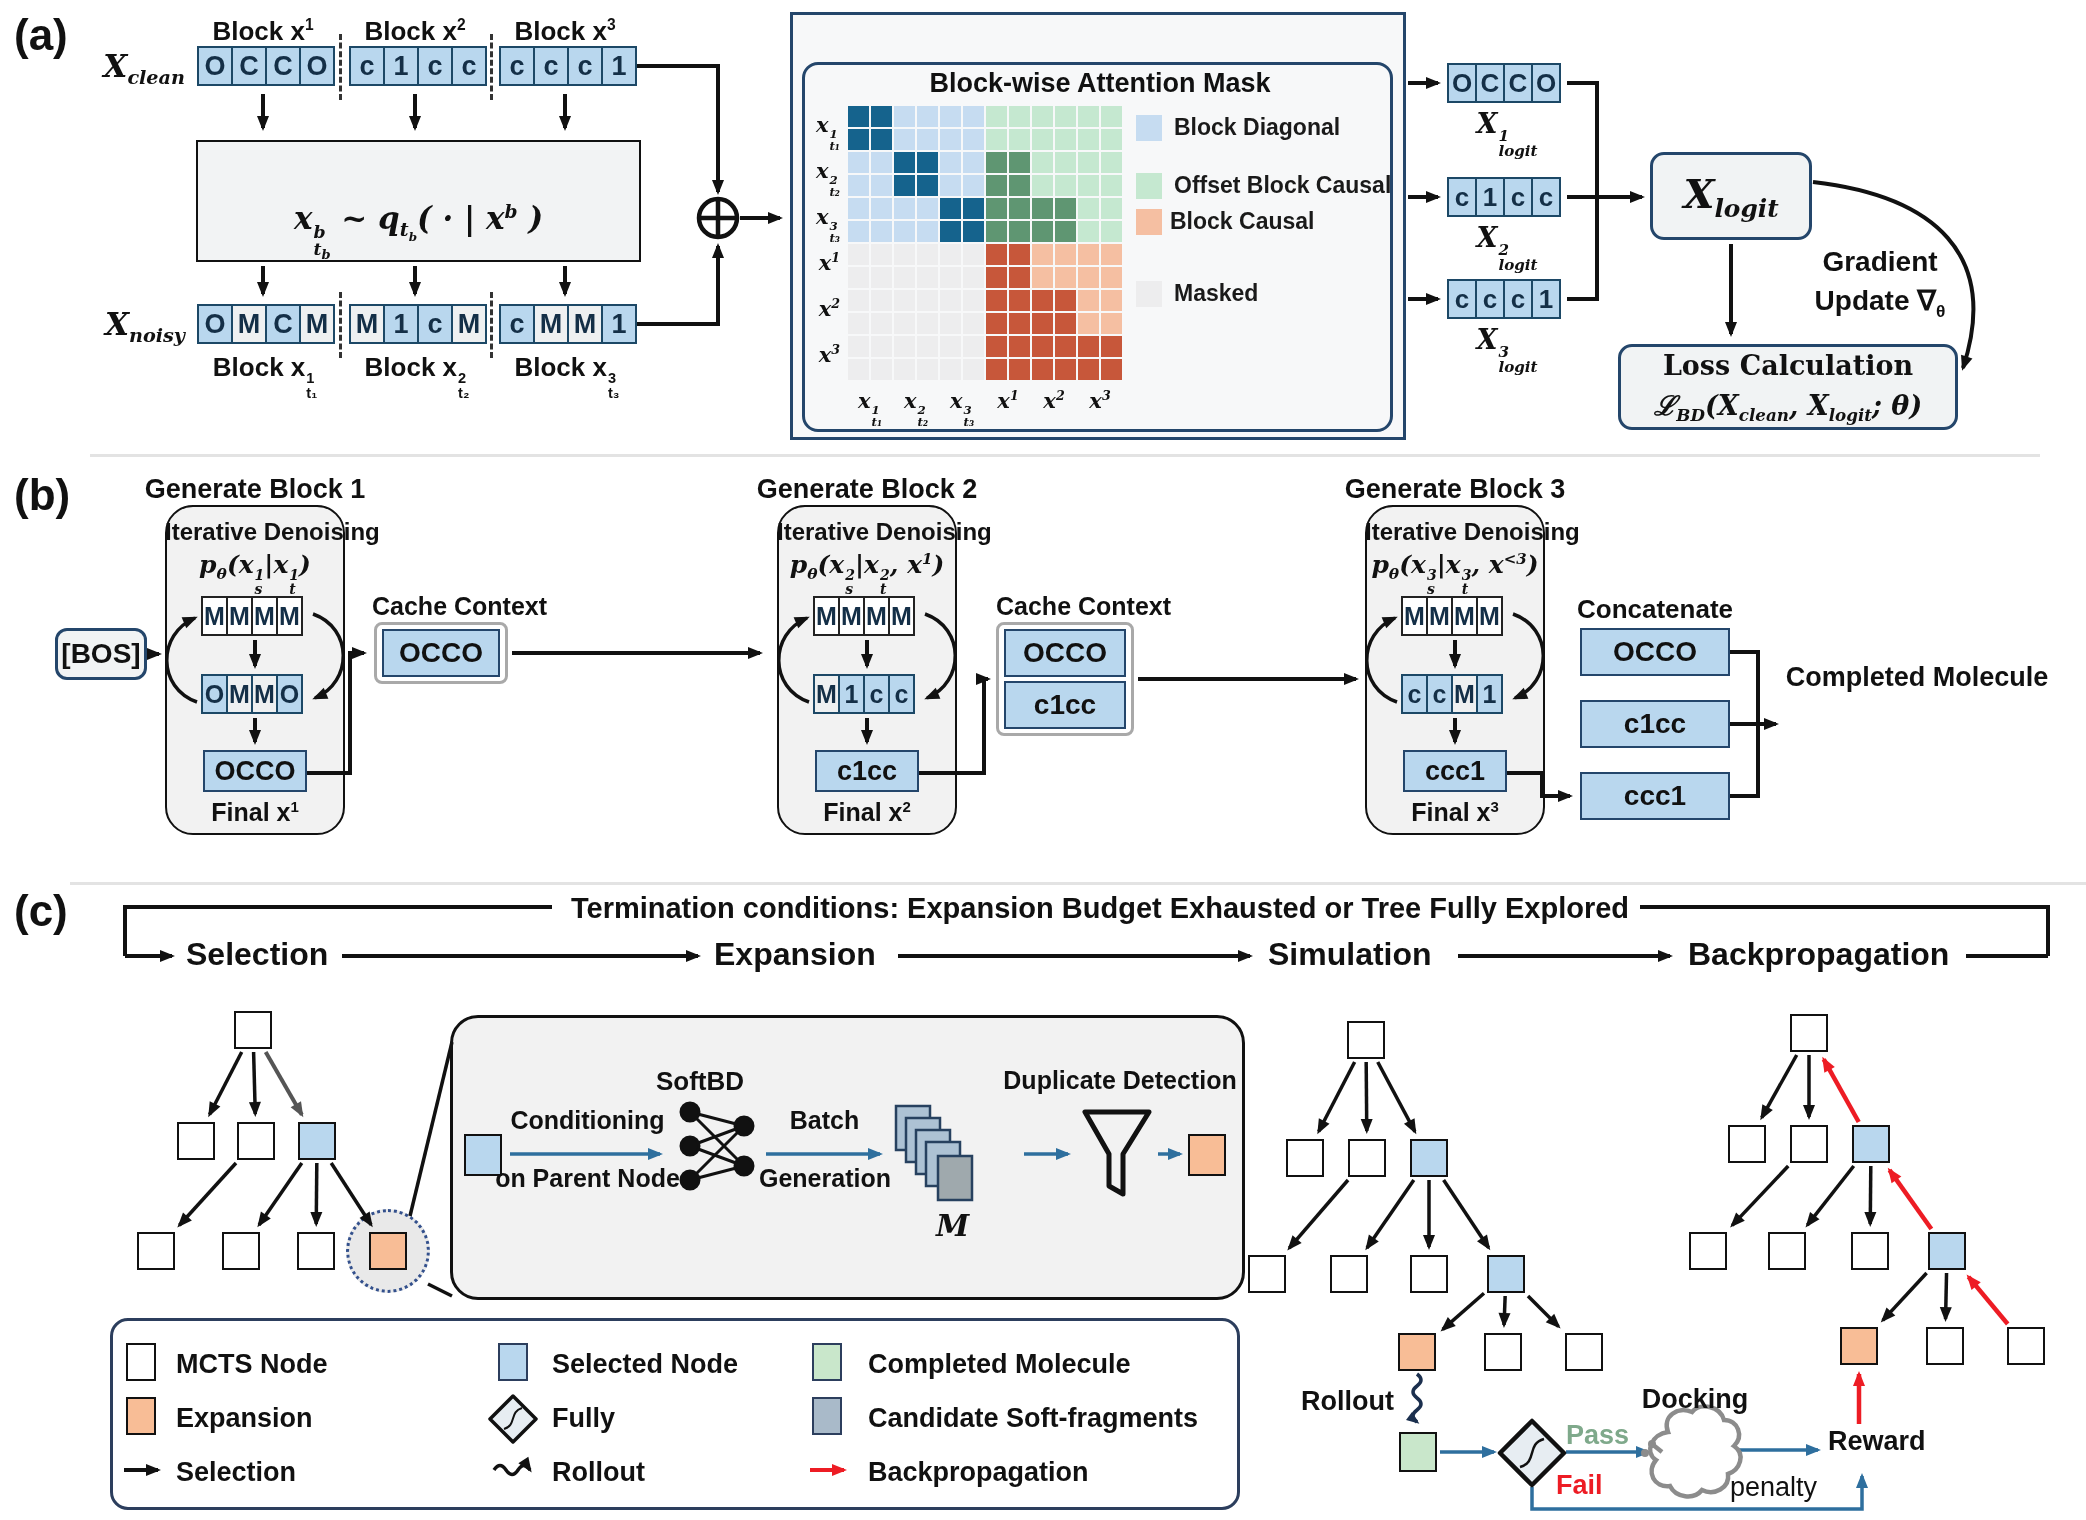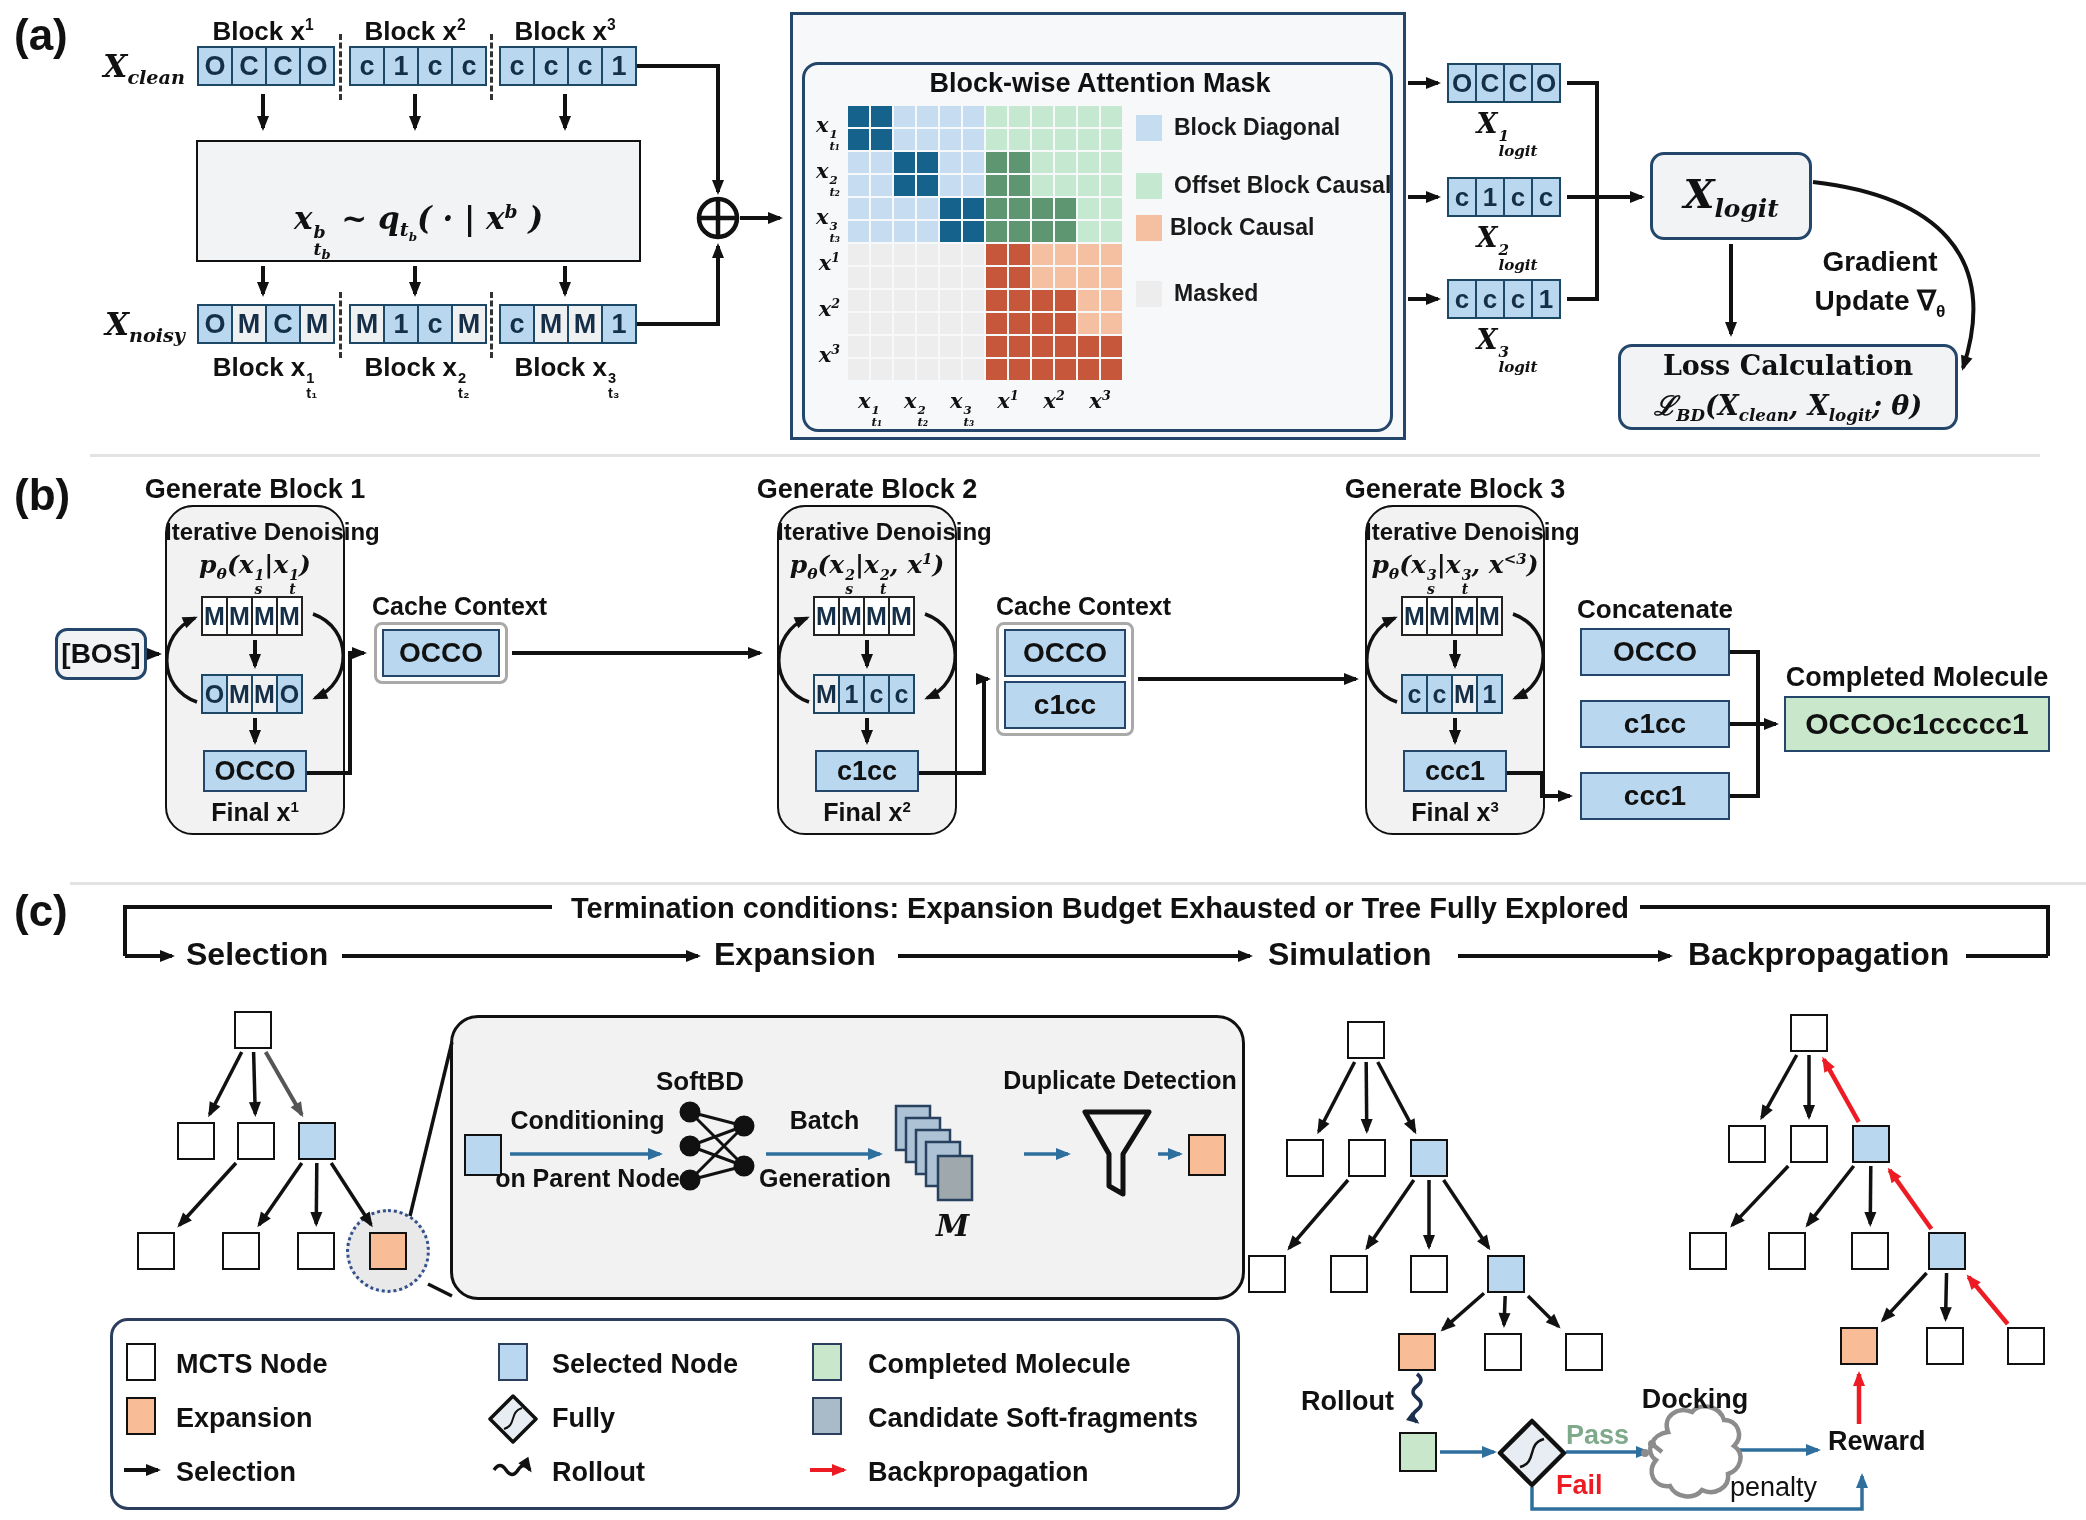--- a/index.html
+++ b/index.html
@@ -585,21 +585,20 @@
   <div class="cacheouter" style="left:996px;top:622px;width:138px;height:114px;"></div>
   <div class="bluebox" style="left:1004px;top:629px;width:122px;height:48px;font-size:28px;">OCCO</div>
   <div class="bluebox" style="left:1004px;top:681px;width:122px;height:48px;font-size:28px;">c1cc</div>
 
   <div class="lab bold center" style="left:1570px;top:594px;width:170px;font-size:26px;">Concatenate</div>
   <div class="bluebox" style="left:1580px;top:628px;width:150px;height:48px;font-size:28px;">OCCO</div>
   <div class="bluebox" style="left:1580px;top:700px;width:150px;height:48px;font-size:28px;">c1cc</div>
   <div class="bluebox" style="left:1580px;top:772px;width:150px;height:48px;font-size:28px;">ccc1</div>
 
   <div class="lab bold center" style="left:1784px;top:662px;width:266px;font-size:27px;">Completed Molecule</div>
-  <div class="bluebox" style="left:1784px;top:696px;width:266px;height:56px;font-size:30px;background:#c9e7cb;">OCCOc1ccccc1</div>
 
   <div class="divider" style="left:70px;top:882px;width:2016px;"></div>
 
   <div class="lab panel-label" style="left:14px;top:886px;">(c)</div>
   <div class="lab bold center" style="left:560px;top:892px;width:1080px;font-size:29px;">Termination conditions: Expansion Budget Exhausted or Tree Fully Explored</div>
 
   <div class="lab bold" style="left:186px;top:936px;font-size:32px;">Selection</div>
   <div class="lab bold" style="left:714px;top:936px;font-size:32px;">Expansion</div>
   <div class="lab bold" style="left:1268px;top:936px;font-size:32px;">Simulation</div>
   <div class="lab bold" style="left:1688px;top:936px;font-size:32px;">Backpropagation</div>
@@ -659,21 +658,21 @@
     <div class="mask-clabel mf" style="left: 1032px; top: 388px;">x<sup>2</sup></div>
     <div class="mask-clabel mf" style="left: 1078px; top: 388px;">x<sup>3</sup></div>
     <div class="mlegend-item" style="left: 1136px; top: 114px; justify-content: flex-end;">
       <div class="mlegend-sw" style="background: rgb(198, 220, 241);"></div>
       <div class="mlegend-tx">Block Diagonal</div>
     </div>
     <div class="mlegend-item" style="left: 1136px; top: 172px;">
       <div class="mlegend-sw" style="background: rgb(197, 232, 208);"></div>
       <div class="mlegend-tx">Offset Block Causal</div>
     </div>
-    <div class="mlegend-item" style="left: 1136px; top: 214px; gap: 8px;">
+    <div class="mlegend-item" style="left: 1136px; top: 208px; gap: 8px;">
       <div class="mlegend-sw" style="background: rgb(245, 191, 162);"></div>
       <div class="mlegend-tx">Block Causal</div>
     </div>
     <div class="mlegend-item" style="left: 1136px; top: 280px;">
       <div class="mlegend-sw" style="background: rgb(237, 237, 238);"></div>
       <div class="mlegend-tx">Masked</div>
     </div>
     <div class="tnode " style="left: 234px; top: 1011px;"></div>
     <div class="tnode " style="left: 177px; top: 1122px;"></div>
     <div class="tnode " style="left: 237px; top: 1122px;"></div>

